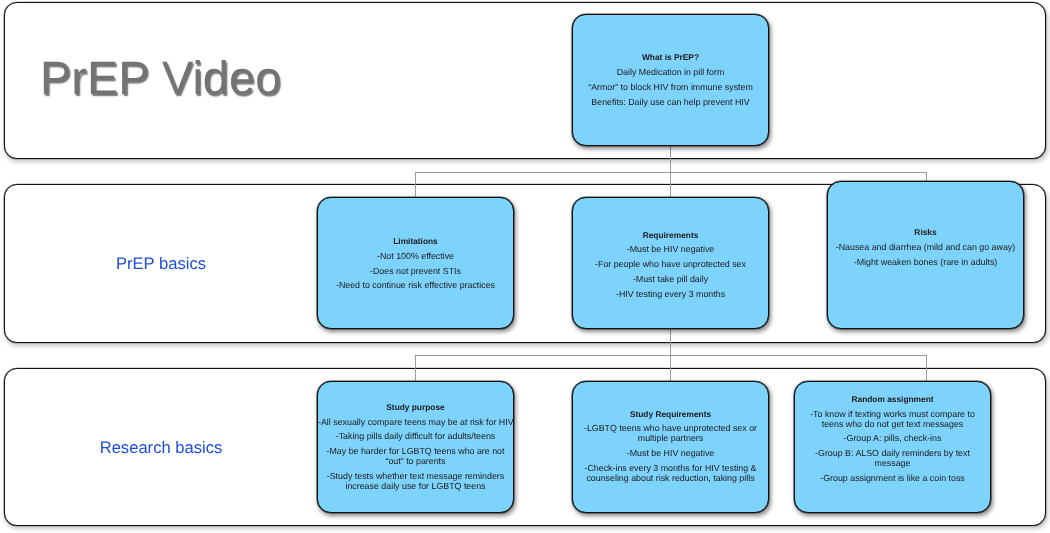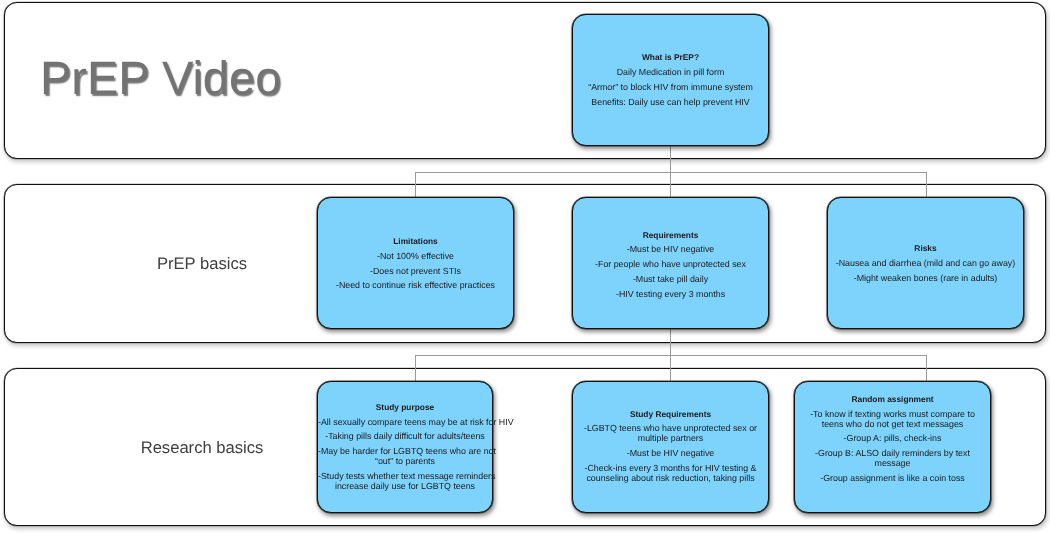--- a/index.html
+++ b/index.html
@@ -55,24 +55,23 @@
     margin: 0 0 4.8px 0;
     line-height: 10px;
     white-space: nowrap;
   }
   .ctext p:last-child { margin-bottom: 0; }
   .ctext p.t { font-weight: bold; font-size: 8.35px; }
 
   .band-label {
     position: absolute;
     font-size: 16.6px;
-    color: #404040;
+    color: #1d4ed8;
     white-space: nowrap;
     text-align: center;
-    padding-left: 41px;
   }
 
   .title {
     position: absolute;
     font-size: 47px;
     color: #737373;
     white-space: nowrap;
     text-shadow: 1.4px 1.5px 1.4px rgba(0,0,0,0.55);
   }
 
@@ -130,33 +129,33 @@
   <div class="card" style="left:572px; top:197px; width:197px; height:132px;">
     <div class="ctext" style="top:31.5px;">
         <p class="t">Requirements</p>
         <p><span>-Must be HIV negative</span></p>
         <p><span>-For people who have unprotected sex</span></p>
         <p><span>-Must take pill daily</span></p>
         <p><span>-HIV testing every 3 months</span></p>
       </div>
   </div>
 
-  <div class="card" style="left:827px; top:197px; width:197px; height:132px;">
+  <div class="card" style="left:827px; top:181px; width:197px; height:148px;">
     <div class="ctext" style="top:45.3px;">
         <p class="t">Risks</p>
         <p><span>-Nausea and diarrhea (mild and can go away)</span></p>
         <p><span>-Might weaken bones (rare in adults)</span></p>
       </div>
   </div>
 
   <div class="band" style="left:4px; top:367.5px; width:1042px; height:158px;"></div>
 
   <div class="band-label" style="left:0px; top:438px; width:322px;">Research basics</div>
 
-  <div class="card" style="left:317px; top:381px; width:176px; height:132px;">
+  <div class="card" style="left:317px; top:381px; width:197px; height:132px;">
     <div class="ctext" style="top:19.8px;">
         <p class="t">Study purpose</p>
         <p><span>-All sexually compare teens may be at risk for HIV</span></p>
         <p><span>-Taking pills daily difficult for adults/teens</span></p>
         <p><span>-May be harder for LGBTQ teens who are not</span><br><span>“out” to parents</span></p>
         <p><span>-Study tests whether text message reminders</span><br><span>increase daily use for LGBTQ teens</span></p>
       </div>
   </div>
 
   <div class="card" style="left:572px; top:381px; width:197px; height:132px;">

